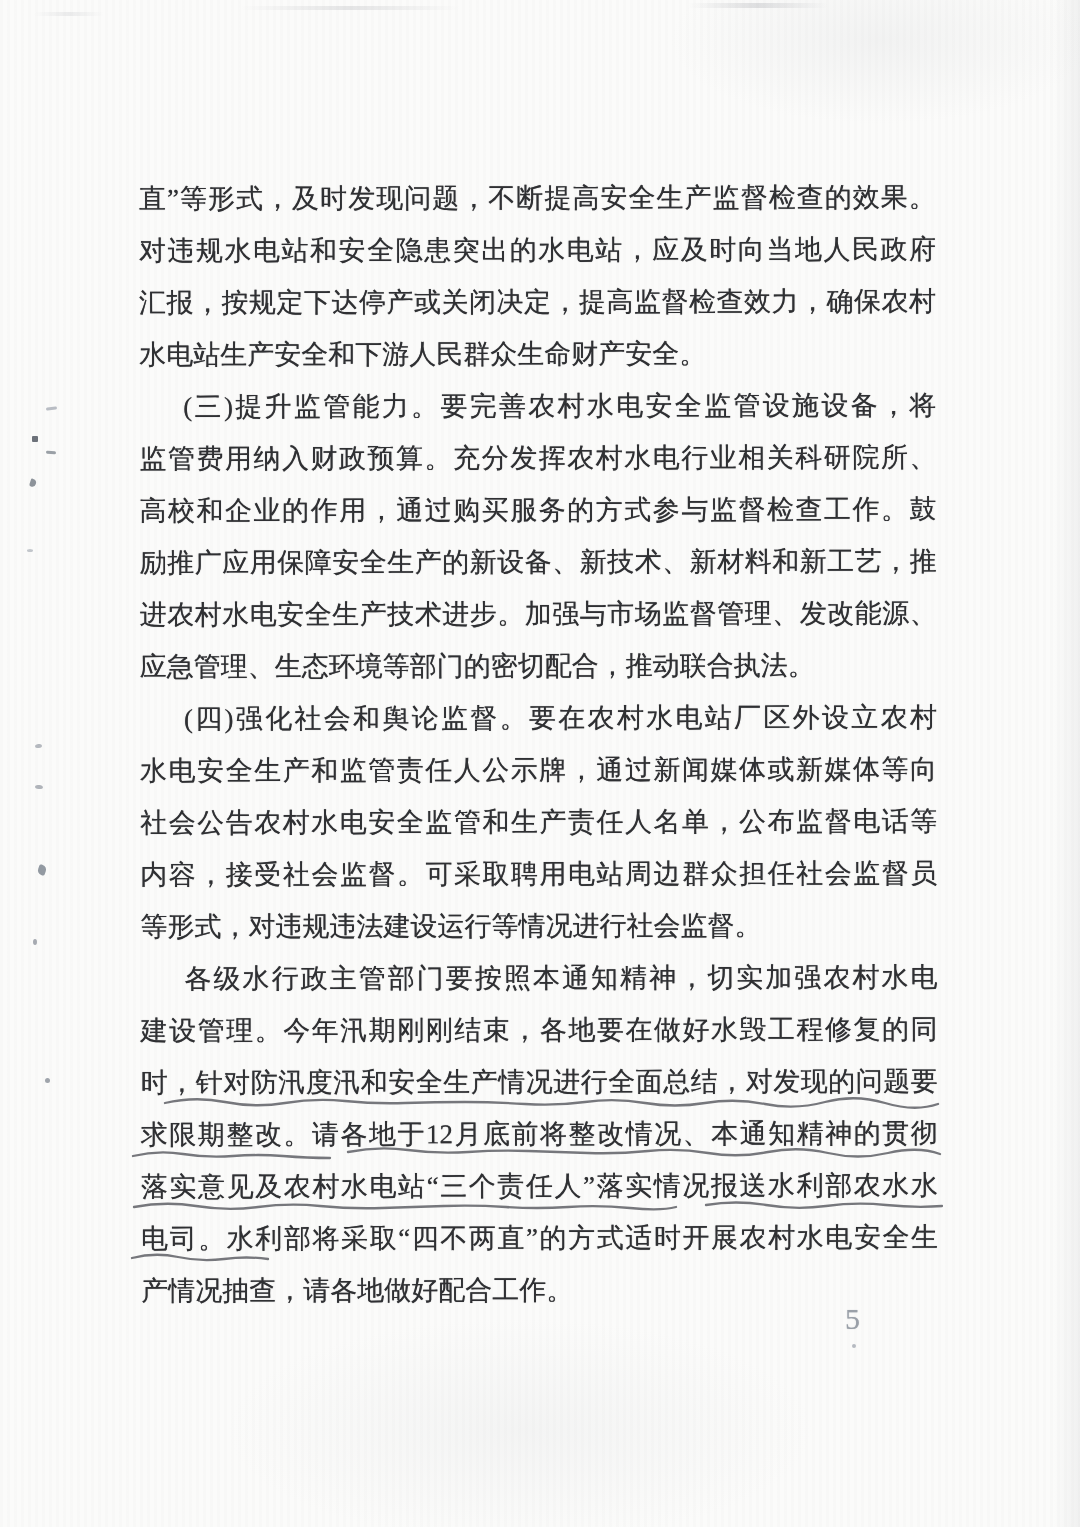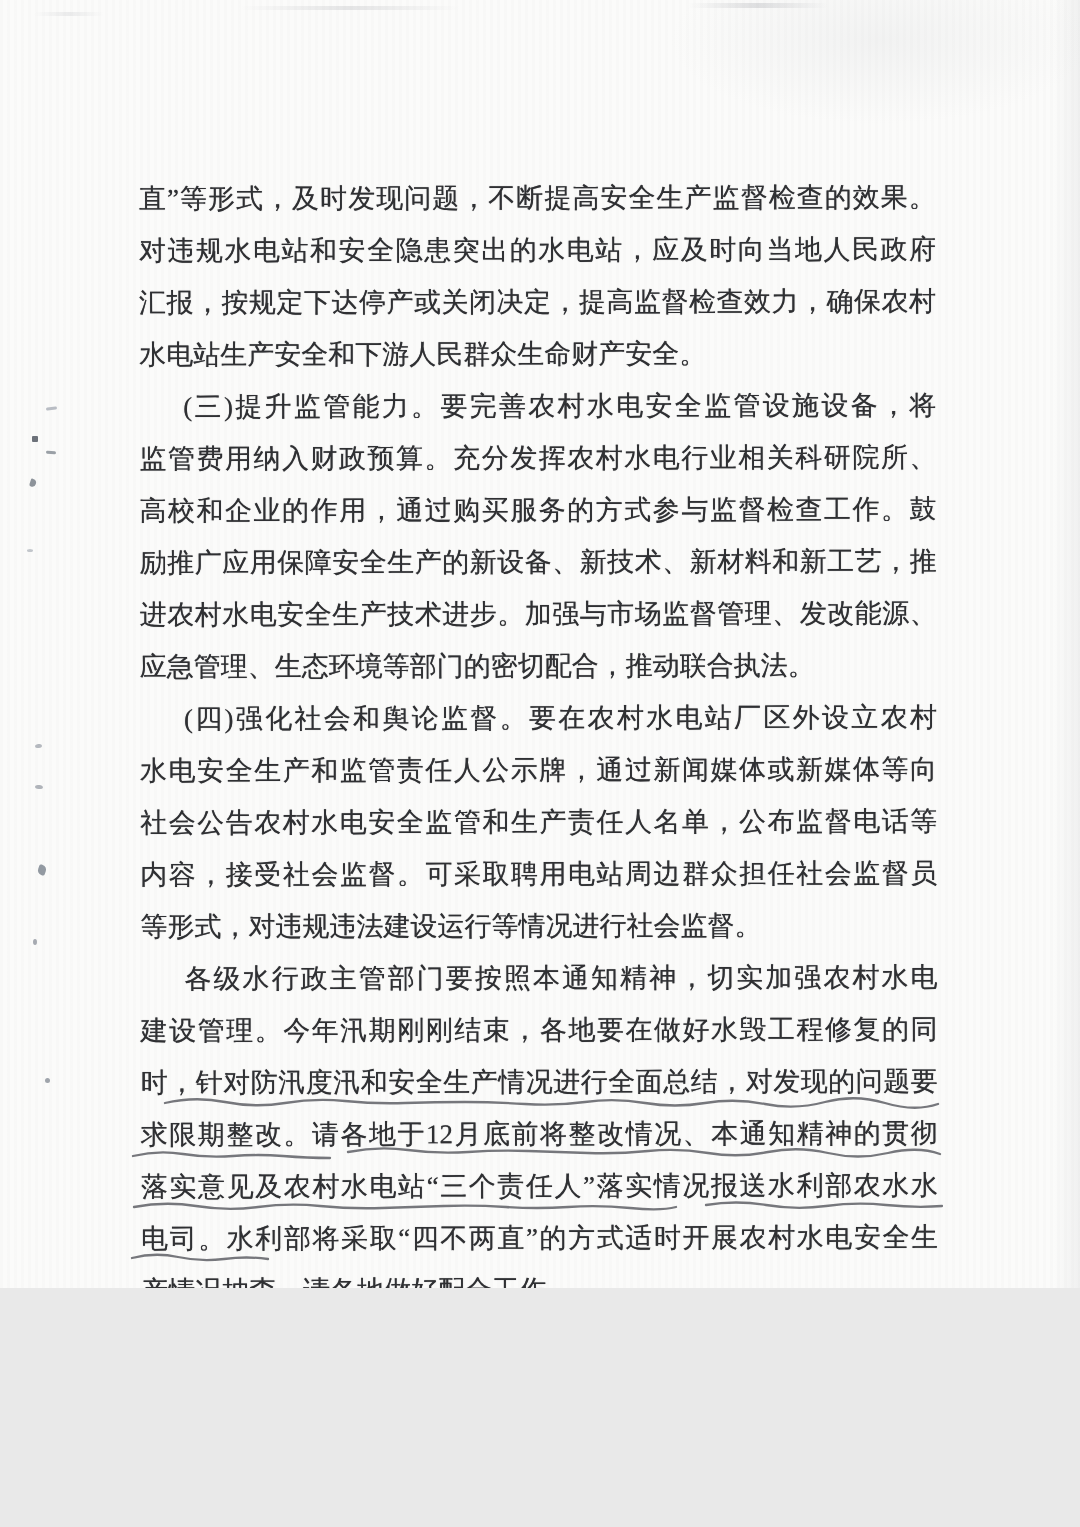--- a/index.html
+++ b/index.html
@@ -1,18 +1,18 @@
 <!DOCTYPE html>
 <html><head>
 <meta charset="utf-8">
 <style>
   html,body{margin:0;padding:0;background:#e9e9e9;}
   .page{
     position:relative;
-    width:1080px;height:1288px;
+    width:1080px;height:1527px;
     margin:0 auto;
     background:
       radial-gradient(ellipse 420px 160px at 520px 1430px, rgba(210,212,215,0.18), rgba(0,0,0,0) 70%),
       radial-gradient(ellipse 300px 120px at 880px 40px, rgba(205,207,210,0.20), rgba(0,0,0,0) 70%),
       linear-gradient(to left, rgba(190,192,196,0.18), rgba(0,0,0,0) 26px),
       repeating-linear-gradient(90deg, rgba(0,0,0,0.012) 0 3px, rgba(0,0,0,0) 3px 7px),
       #fbfbfa;
     overflow:hidden;
     font-family:"Liberation Serif","DejaVu Serif",serif;
   }

